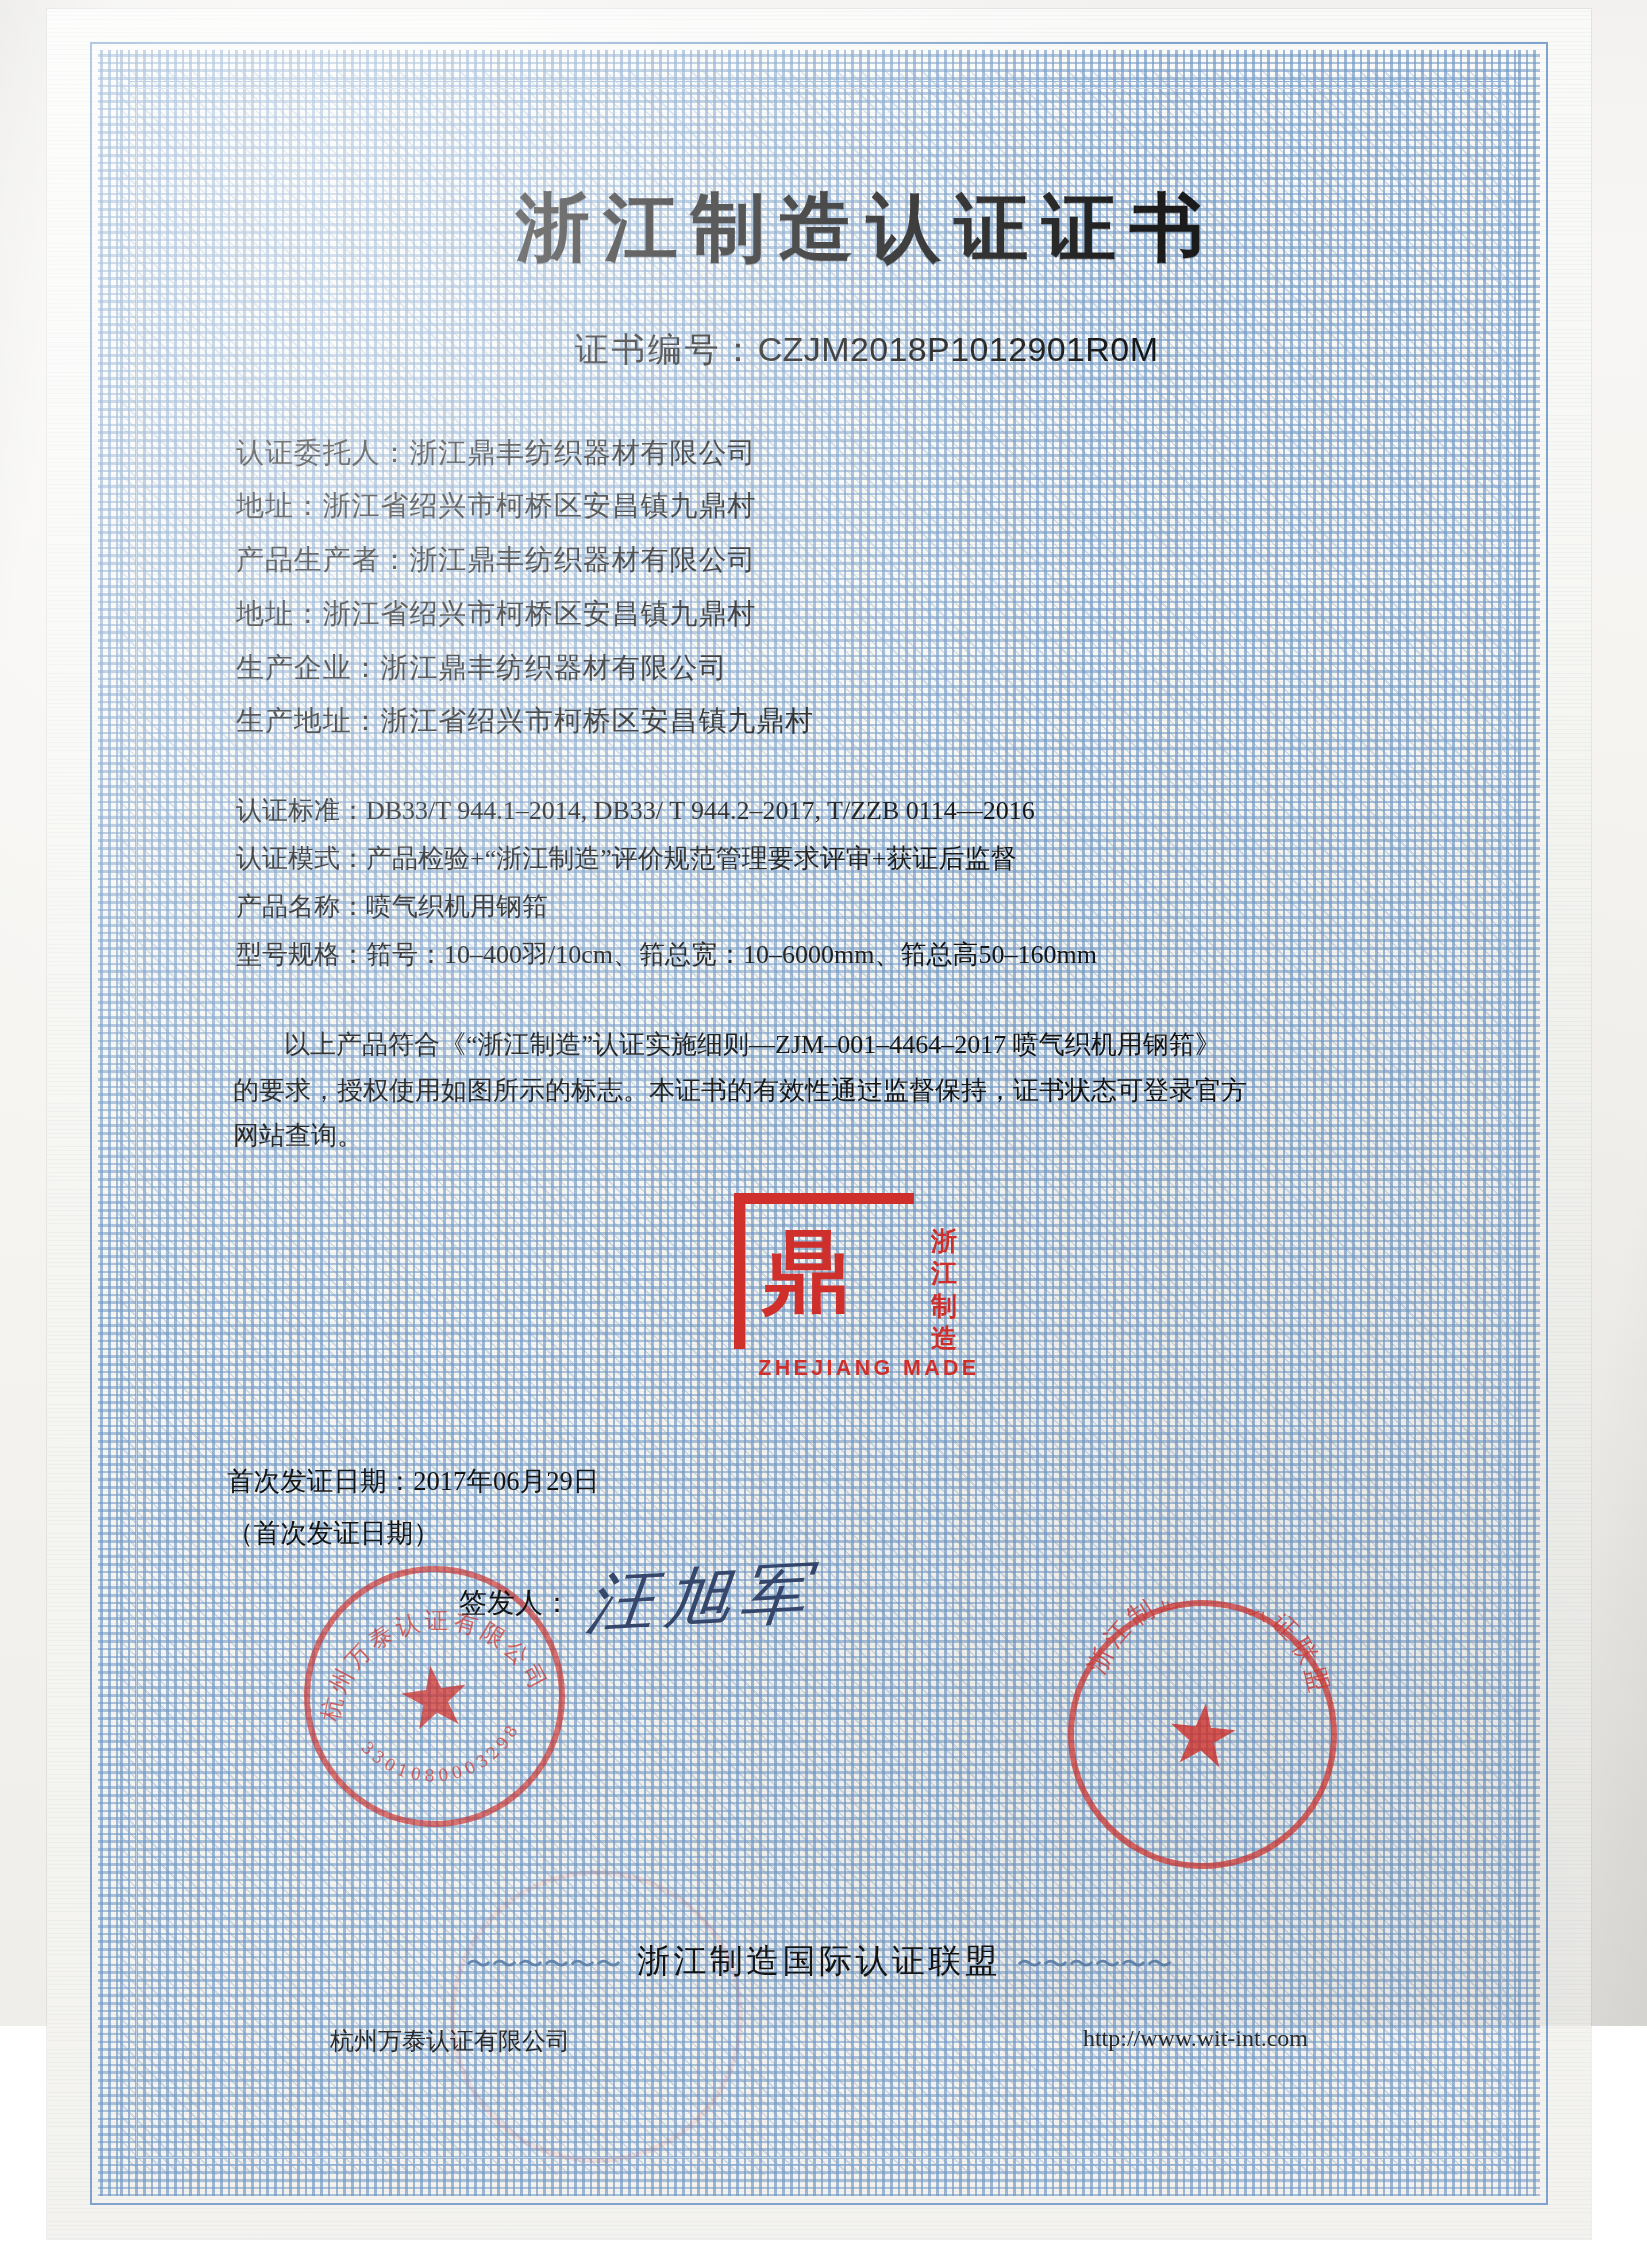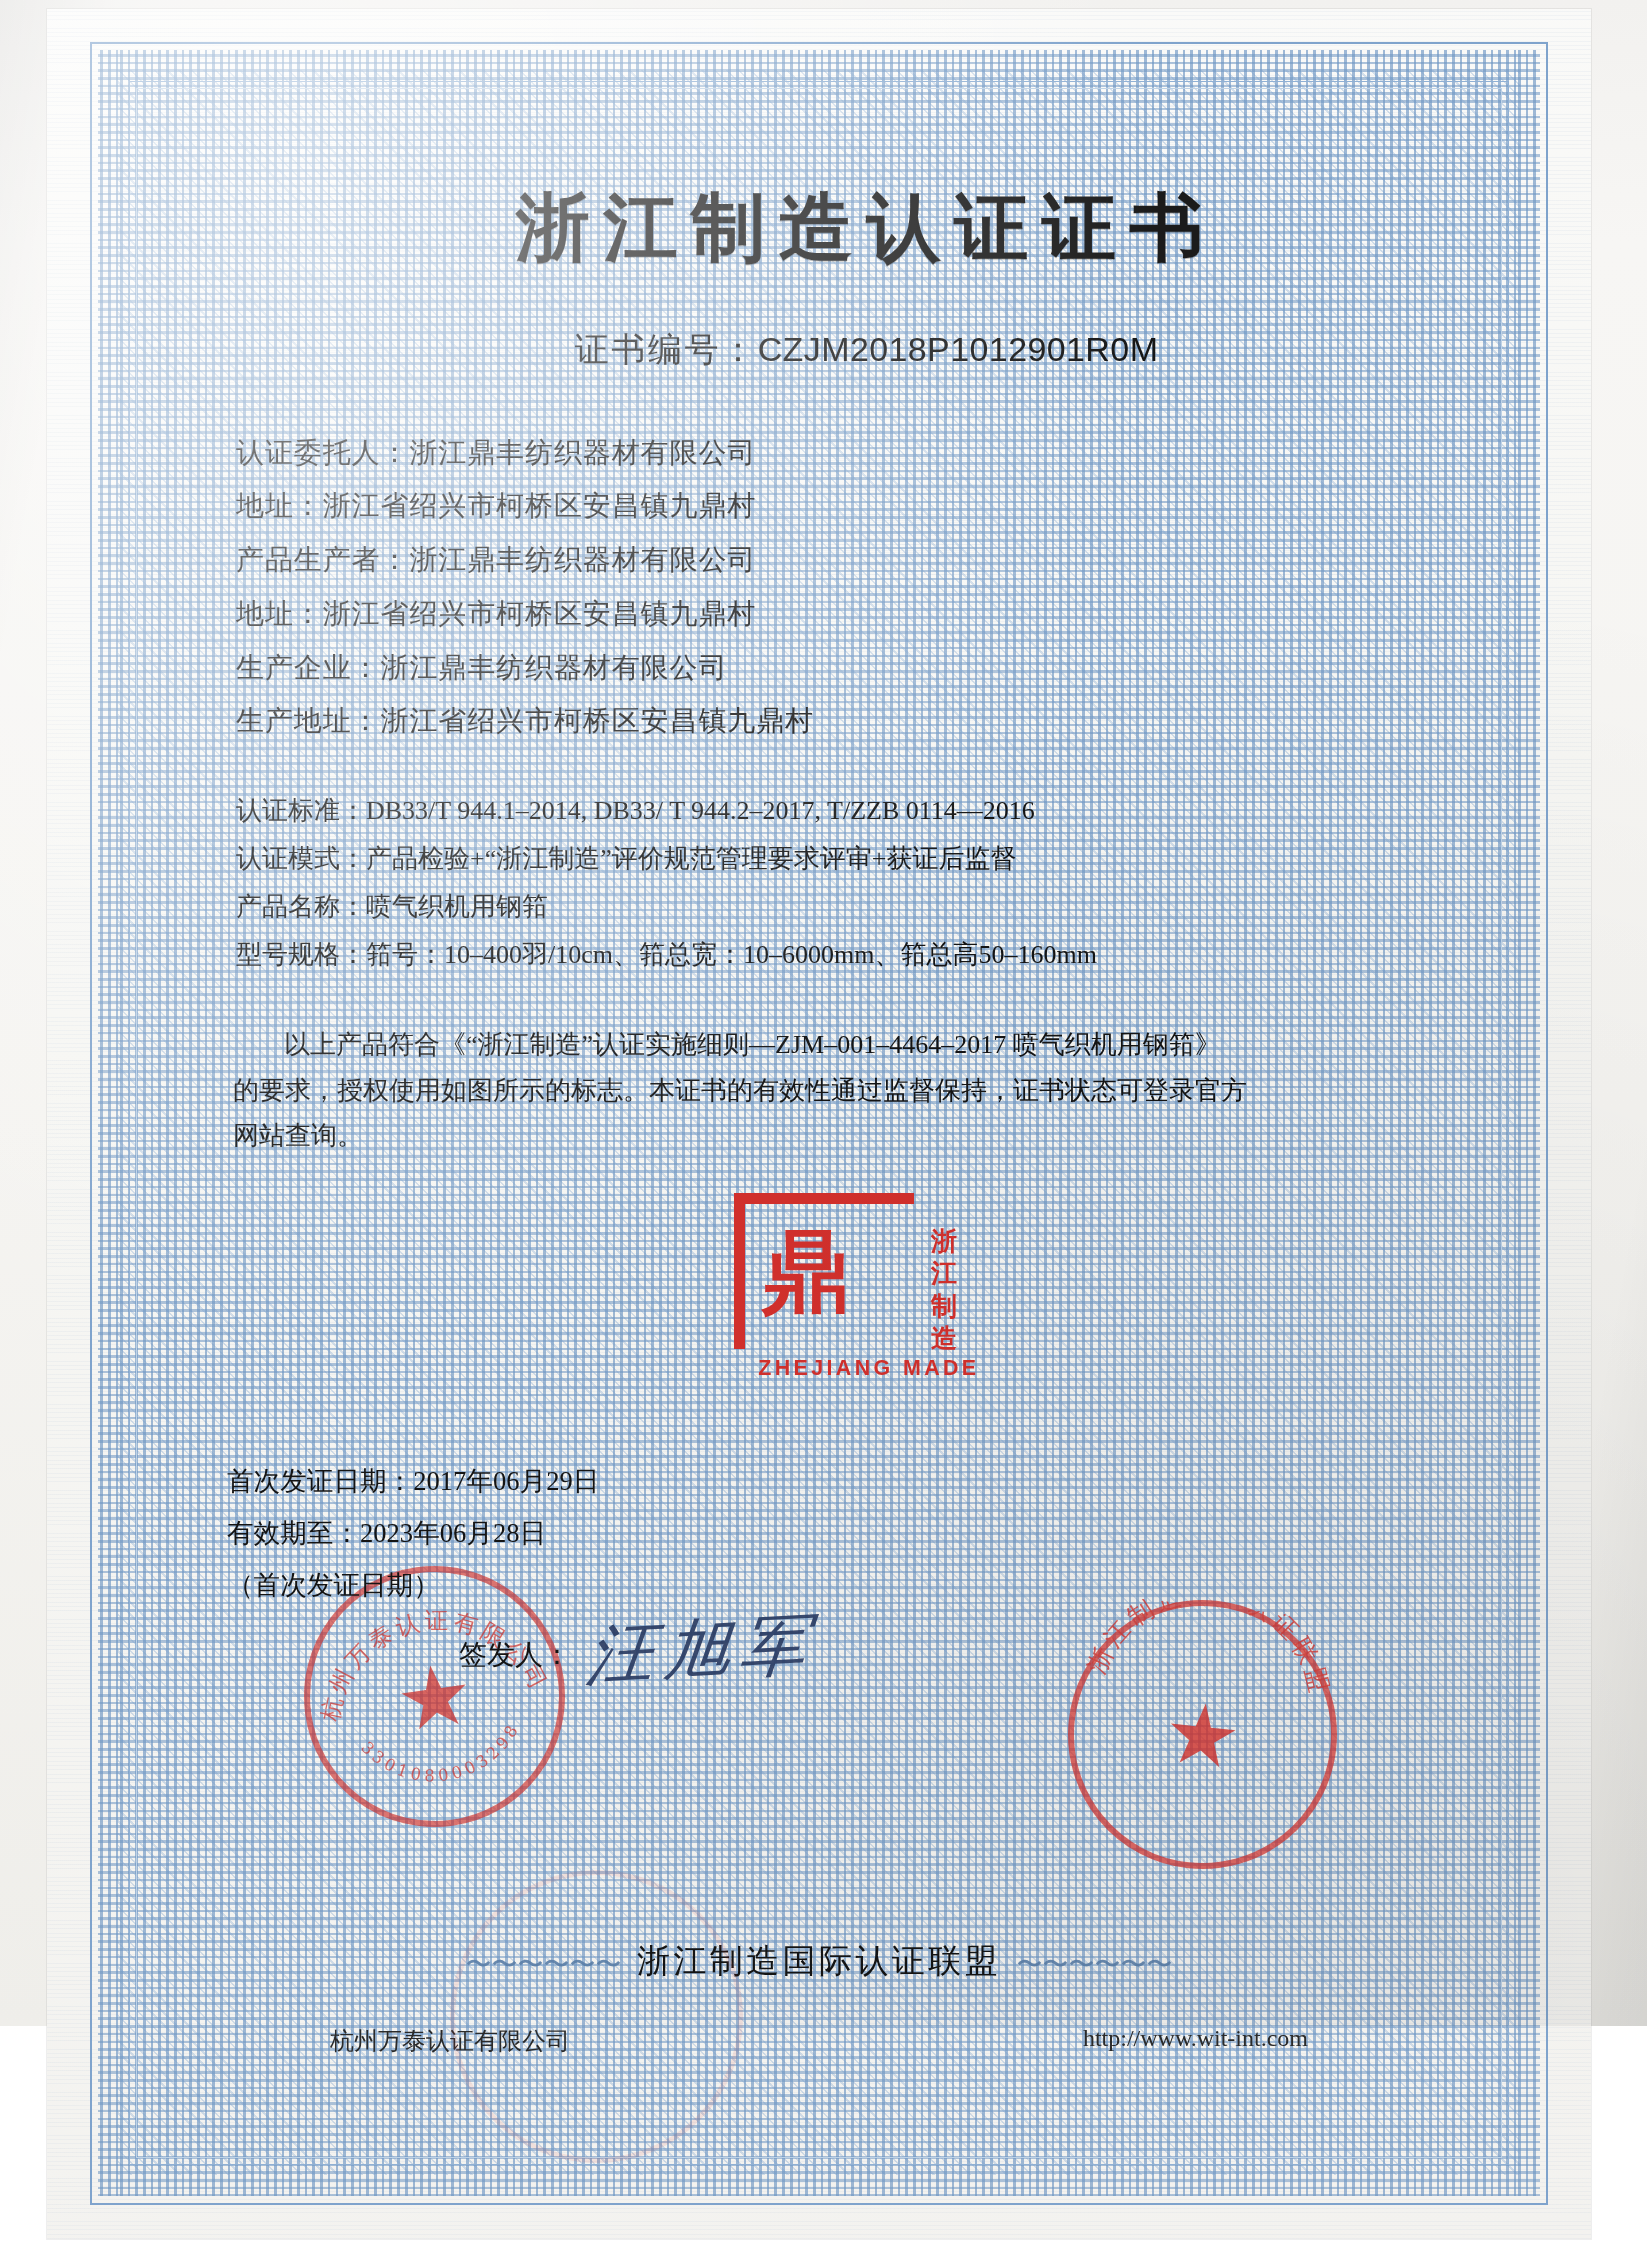--- a/index.html
+++ b/index.html
@@ -372,23 +372,20 @@
       <div class="logo-wrap">
         <div class="logo-frame2"></div>
         <div class="logo-seal">鼎</div>
         <div class="logo-cn">浙江制造</div>
         <div class="logo-en">ZHEJIANG MADE</div>
       </div>
 
       <div class="dates">
         <div class="row">
           <span class="k">首次发证日期：</span><span class="v">2017年06月29日</span>
-        </div>
-        <div class="row">
-          <span class="k">有效期至：</span><span class="v">2023年06月28日</span>
         </div>
         <div class="row">（首次发证日期）</div>
       </div>
 
       <div class="sign-row">
         <span>签发人：</span>
         <span class="sign-script">汪旭军</span>
       </div>
 
     </div>

